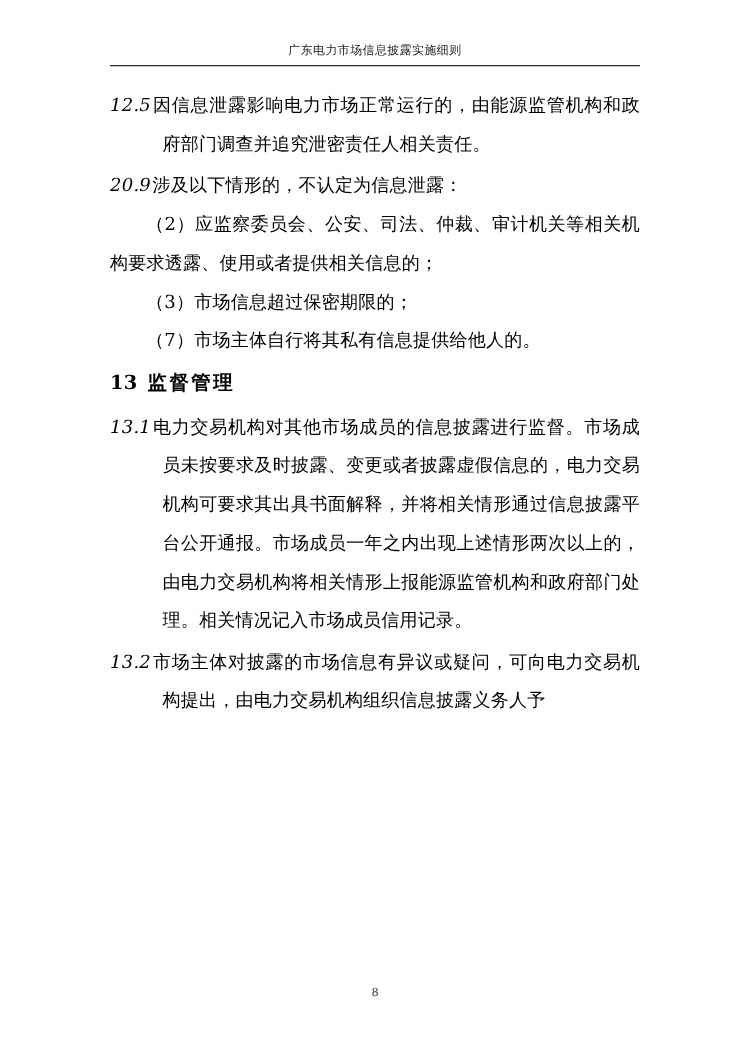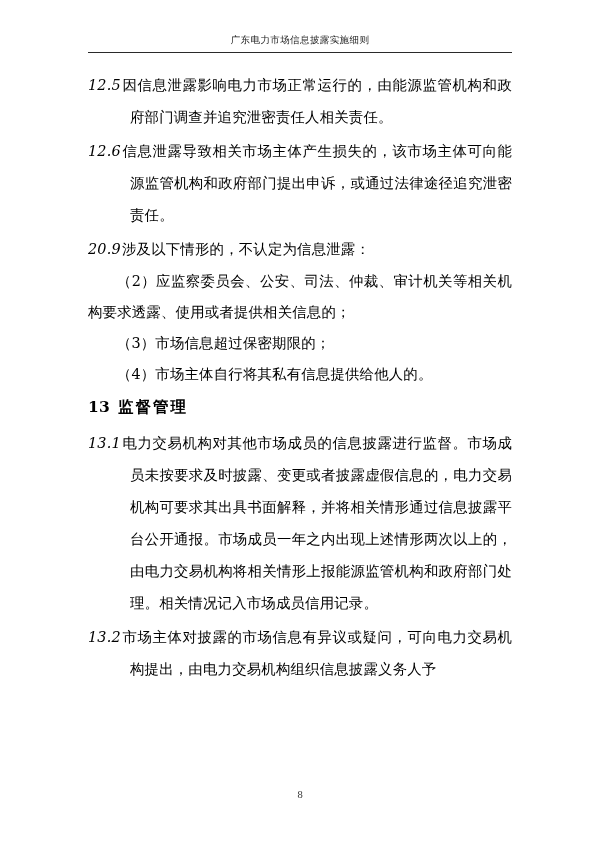--- a/index.html
+++ b/index.html
@@ -69,21 +69,20 @@
   }
   .clause .num {
     display: inline-block;
     width: 34px;
     text-indent: 0;
     font-family: "DejaVu Serif", serif;
     font-style: italic;
   }
   .clause .body {
     text-indent: 0;
-    font-family: Liberation Mono, monospace;
   }
   
 
   .para-indent {
     text-indent: 2em;
   }
   .section-head {
     margin-bottom: 4px;
     font-weight: bold;
     font-size: 15.5px;
@@ -116,31 +115,28 @@
 
     <div class="header">广东电力市场信息披露实施细则</div>
     <div class="header-rule"></div>
 
     <div class="content">
 
       <p class="clause">
         <span class="num">12.5</span><span class="body">因信息泄露影响电力市场正常运行的，由能源监管机构和政府部门调查并追究泄密责任人相关责任。</span>
       </p>
 
-      <p class="clause">
-        <span class="num">12.6</span><span class="body">信息泄露导致相关市场主体产生损失的，该市场主体可向能源监管机构和政府部门提出申诉，或通过法律途径追究泄密责任。</span>
-      </p>
 
       <p class="clause">
         <span class="num">20.9</span><span class="body">涉及以下情形的，不认定为信息泄露：</span>
       </p>
 
       <p class="para-indent">（2）应监察委员会、公安、司法、仲裁、审计机关等相关机构要求透露、使用或者提供相关信息的；</p>
       <p class="para-indent">（3）市场信息超过保密期限的；</p>
-      <p class="para-indent">（4）市场主体自行将其私有信息提供给他人的。</p>
+      <p class="para-indent">（7）市场主体自行将其私有信息提供给他人的。</p>
 
       <p class="section-head">
         <span class="sec-num">13</span><span class="sec-title">监督管理</span>
       </p>
 
       <p class="clause">
         <span class="num">13.1</span><span class="body">电力交易机构对其他市场成员的信息披露进行监督。市场成员未按要求及时披露、变更或者披露虚假信息的，电力交易机构可要求其出具书面解释，并将相关情形通过信息披露平台公开通报。市场成员一年之内出现上述情形两次以上的，由电力交易机构将相关情形上报能源监管机构和政府部门处理。相关情况记入市场成员信用记录。</span>
       </p>
 
       <p class="clause">

